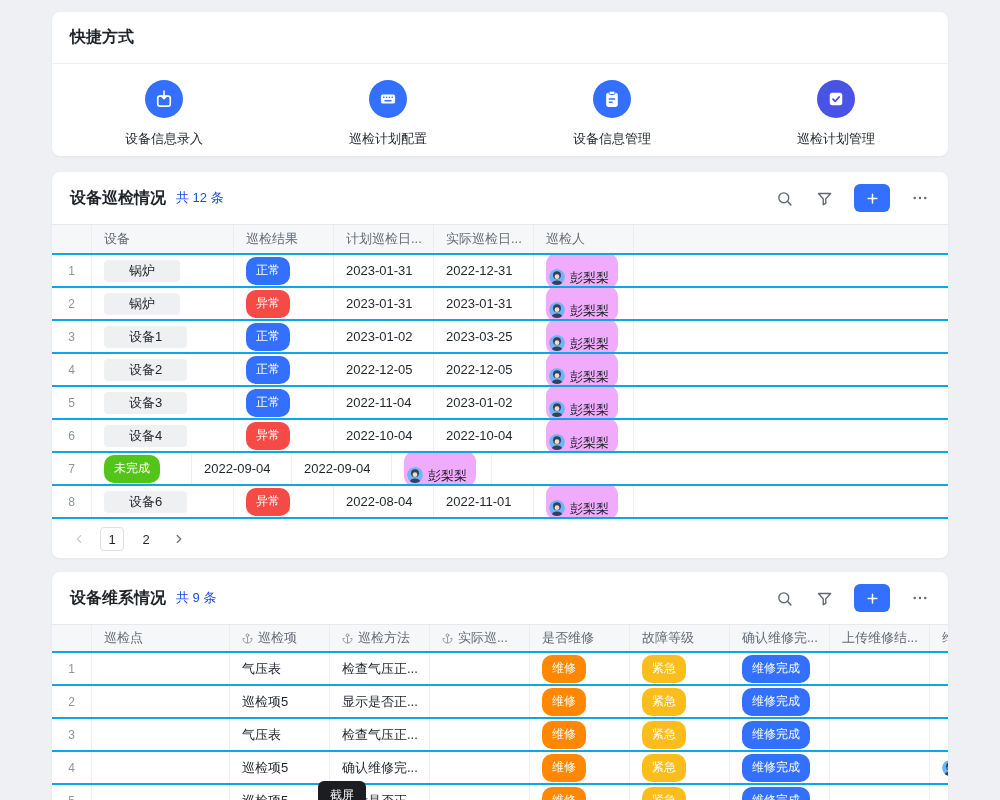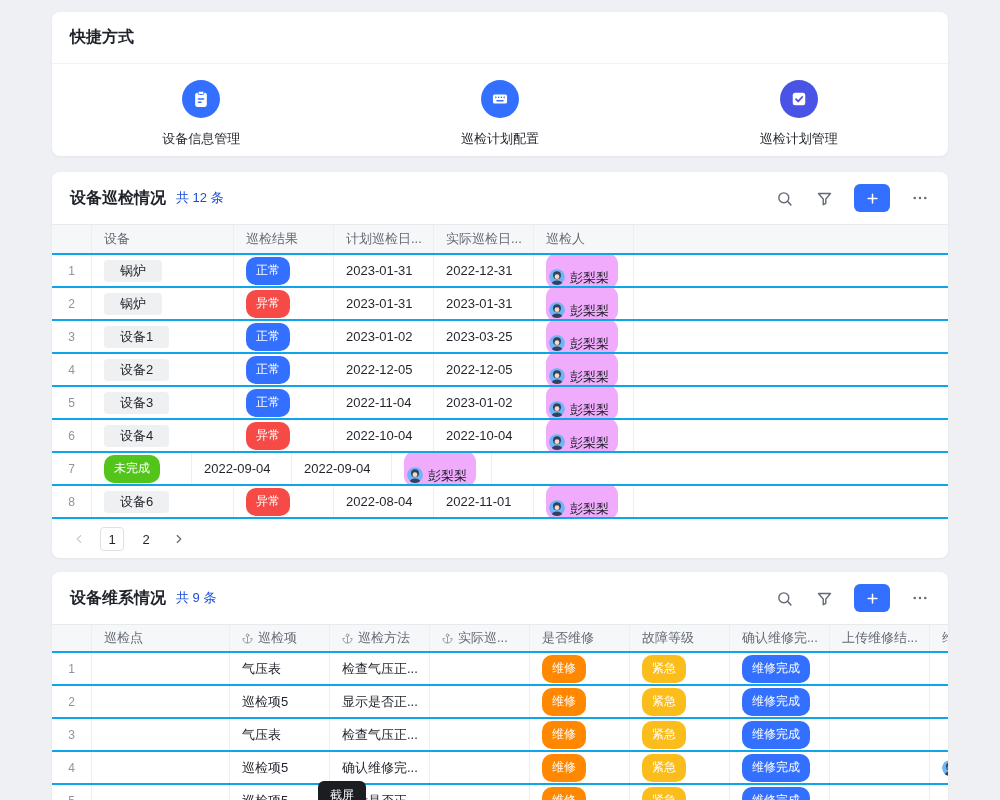--- a/index.html
+++ b/index.html
@@ -52,21 +52,21 @@
   .m-point  { width:138px; }
   .m-item   { width:100px; }
   .m-method { width:100px; }
   .m-actual { width:100px; }
   .m-repair { width:100px; }
   .m-level  { width:100px; }
   .m-confirm{ width:100px; }
   .m-upload { width:100px; }
   .m-last   { width:100px; }
 
-  .chip { background:#eff0f1; border-radius:4px; padding:2px 16px; font-size:13px; color:#1f2329; }
+  .chip { background:#eff0f1; border-radius:4px; padding:2px 25px; font-size:13px; color:#1f2329; }
   .person-chip { display:inline-flex; align-items:flex-start; gap:5px; background:#f0abfc; border-radius:11px; padding:16px 9px 2px 3px; font-size:13px; }
   .avatar { width:16px; height:16px; border-radius:50%; flex:none; display:block; }
 
   .badge { display:inline-flex; align-items:center; height:28px; padding:0 10px; border-radius:10px; font-size:12px; color:#fff; }
   .t-blue   { background:#3370ff; }
   .t-red    { background:#f54a45; }
   .t-green  { background:#52c41a; }
   .t-orange { background:#ff8800; }
   .t-amber  { background:#fbbd1b; }
 
@@ -87,41 +87,50 @@
 </head>
 <body>
 
 <div class="card" id="card-shortcuts">
   <div class="card-title-row shortcuts-header">
     <span class="card-title">快捷方式</span>
   </div>
   <div class="shortcut-row">
     <div class="shortcut">
       <span class="shortcut-circle bg-blue">
-        <svg width="20" height="20" viewBox="0 0 24 24">
-          <rect x="5" y="4.5" width="14" height="17" rx="2.5" fill="#fff"></rect>
-          <rect x="8.6" y="2.6" width="6.8" height="4" rx="1.4" fill="#fff" stroke="#3370ff" stroke-width="1.2"></rect>
-          <rect x="8" y="11" width="8" height="1.8" rx="0.9" fill="#3370ff"></rect>
-          <rect x="8" y="15" width="5" height="1.8" rx="0.9" fill="#3370ff"></rect>
+        <svg width="20" height="20" viewBox="0 0 24 24" fill="none" stroke="#fff" stroke-width="2" stroke-linecap="round" stroke-linejoin="round">
+          <rect x="4.5" y="8.5" width="15" height="12" rx="2.5"></rect>
+          <path d="M12 2.5v9M12 11.5l-3.2-3.2M12 11.5l3.2-3.2"></path>
         </svg>
       </span>
-      <span class="shortcut-label">设备信息管理</span>
+      <span class="shortcut-label">设备信息录入</span>
     </div>
     <div class="shortcut">
       <span class="shortcut-circle bg-blue">
         <svg width="20" height="20" viewBox="0 0 24 24">
           <rect x="3.5" y="6.5" width="17" height="11" rx="2" fill="#fff"></rect>
           <circle cx="7" cy="10" r="1" fill="#3370ff"></circle>
             <circle cx="10.3" cy="10" r="1" fill="#3370ff"></circle>
           <circle cx="13.7" cy="10" r="1" fill="#3370ff"></circle>
             <circle cx="17" cy="10" r="1" fill="#3370ff"></circle>
           <rect x="7.5" y="13.2" width="9" height="1.8" rx="0.9" fill="#3370ff"></rect>
         </svg>
       </span>
       <span class="shortcut-label">巡检计划配置</span>
+    </div>
+    <div class="shortcut">
+      <span class="shortcut-circle bg-blue">
+        <svg width="20" height="20" viewBox="0 0 24 24">
+          <rect x="5" y="4.5" width="14" height="17" rx="2.5" fill="#fff"></rect>
+          <rect x="8.6" y="2.6" width="6.8" height="4" rx="1.4" fill="#fff" stroke="#3370ff" stroke-width="1.2"></rect>
+          <rect x="8" y="11" width="8" height="1.8" rx="0.9" fill="#3370ff"></rect>
+          <rect x="8" y="15" width="5" height="1.8" rx="0.9" fill="#3370ff"></rect>
+        </svg>
+      </span>
+      <span class="shortcut-label">设备信息管理</span>
     </div>
     <div class="shortcut">
       <span class="shortcut-circle bg-indigo">
         <svg width="20" height="20" viewBox="0 0 24 24">
           <rect x="4.5" y="4.5" width="15" height="15" rx="3" fill="#fff"></rect>
           <path d="M8.4 12.2l2.6 2.6 4.8-5.2" fill="none" stroke="#4954e6" stroke-width="2.2" stroke-linecap="round" stroke-linejoin="round"></path>
         </svg>
       </span>
       <span class="shortcut-label">巡检计划管理</span>
     </div>

